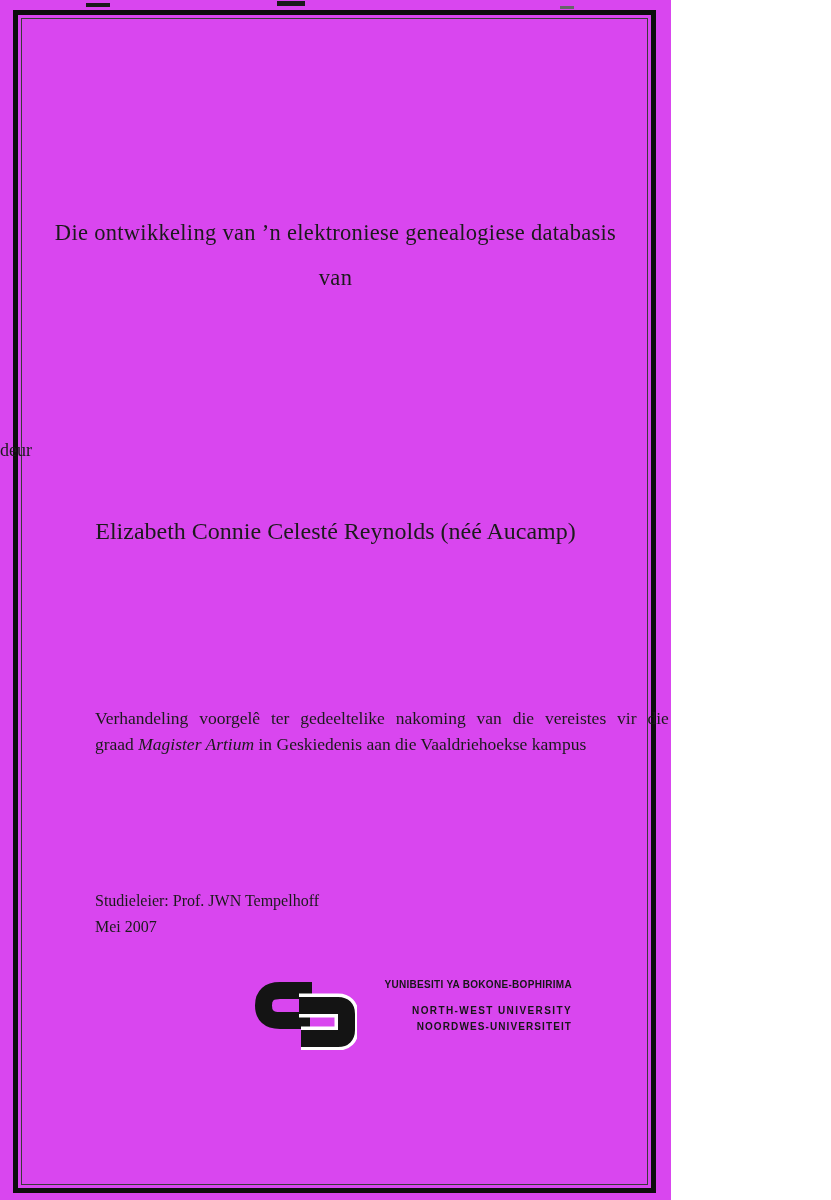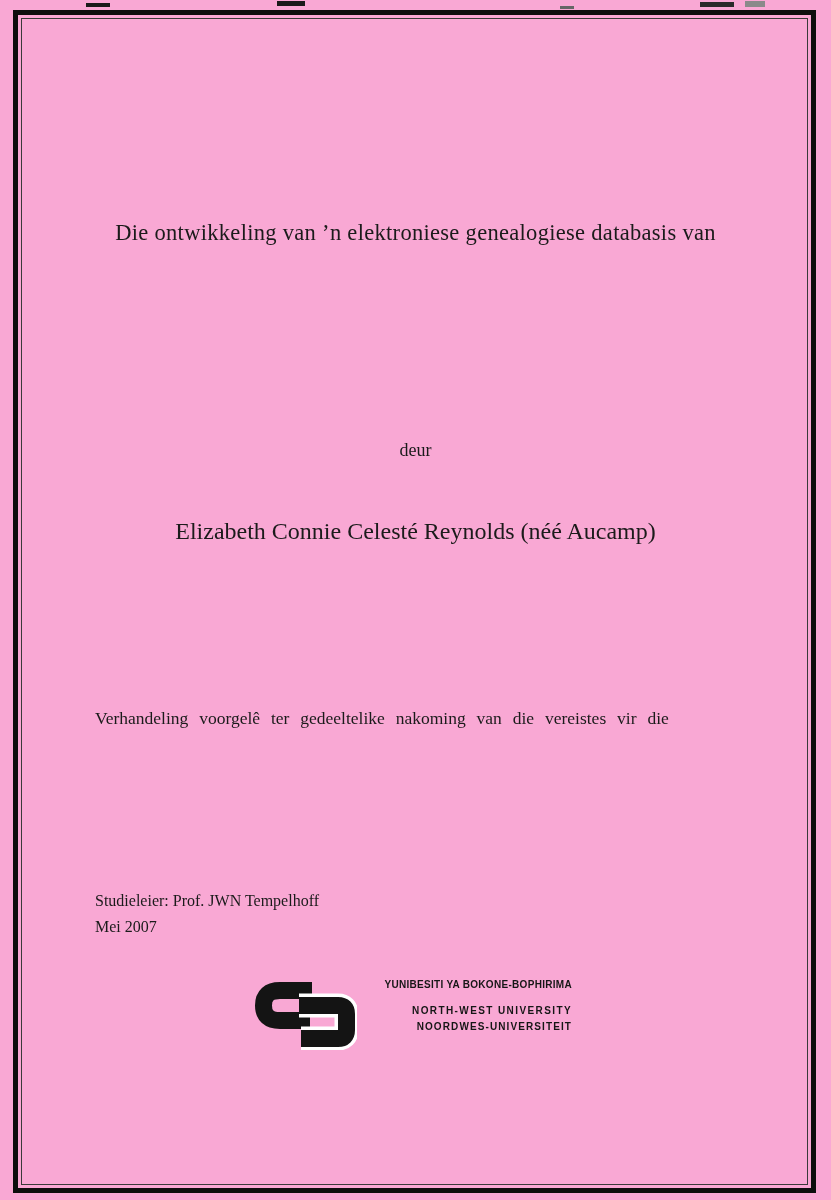--- a/index.html
+++ b/index.html
@@ -3,23 +3,23 @@
 <meta charset="utf-8">
 <style>
   html, body {
     margin: 0;
     padding: 0;
     background: #ffffff;
     font-family: "Liberation Serif", serif;
   }
   .page {
     position: relative;
-    width: 831px;
+    width: 671px;
     height: 1200px;
-    background: #f9a8d4;
+    background: #d946ef;
     color: #1b1b1b;
     overflow: hidden;
   }
   .frame-outer {
     position: absolute;
     top: 10px; left: 13px; right: 15px; bottom: 7px;
     border: 5px solid #0d0d0d;
     pointer-events: none;
   }
   .frame-inner {
@@ -39,21 +39,20 @@
     position: absolute;
     top: 210px; left: 45px; right: 45px;
     text-align: center;
     font-size: 22.5px;
     line-height: 45px;
     letter-spacing: 0.3px;
   }
   .byline {
     position: absolute;
     top: 440px; left: 0; width: 100%;
-    text-align: center;
     font-size: 18px;
   }
   .author {
     position: absolute;
     top: 518px; left: 0; width: 100%;
     text-align: center;
     font-size: 24px;
   }
   .statement {
     position: absolute;
@@ -112,20 +111,21 @@
   <div class="title-block">
     <div>Die ontwikkeling van ’n elektroniese genealogiese databasis van</div>
   </div>
 
   <div class="byline">deur</div>
 
   <div class="author">Elizabeth Connie Celesté Reynolds (néé Aucamp)</div>
 
   <div class="statement">
     <div class="justified">Verhandeling voorgelê ter gedeeltelike nakoming van die vereistes vir die</div>
+    <div><span>graad </span><i>Magister Artium</i><span> in Geskiedenis aan die Vaaldriehoekse kampus</span></div>
   </div>
 
   <div class="supervisor-block">
     <div>Studieleier: Prof. JWN Tempelhoff</div>
     <div>Mei 2007</div>
   </div>
 
   <div class="logo-mark">
     <svg width="102" height="68" viewBox="0 0 102 68" xmlns="http://www.w3.org/2000/svg">
 

